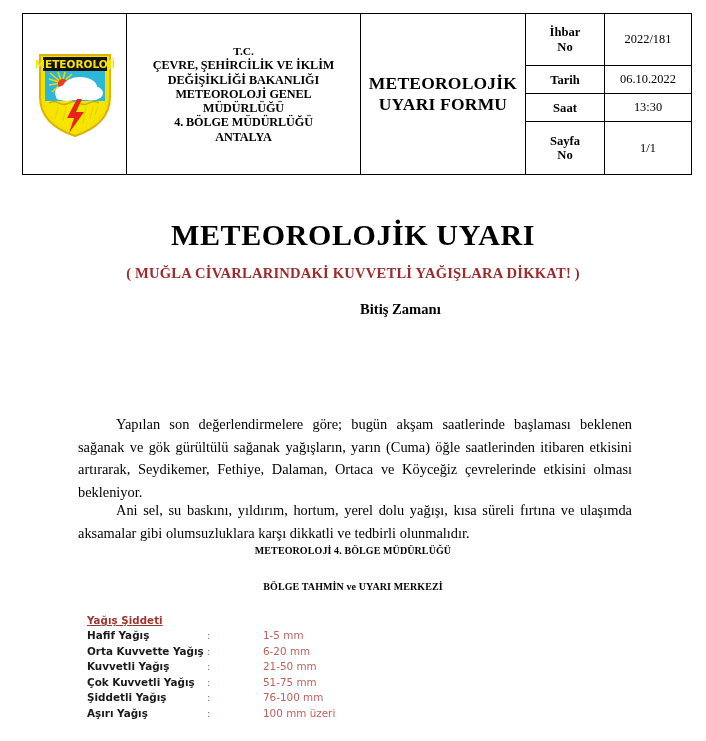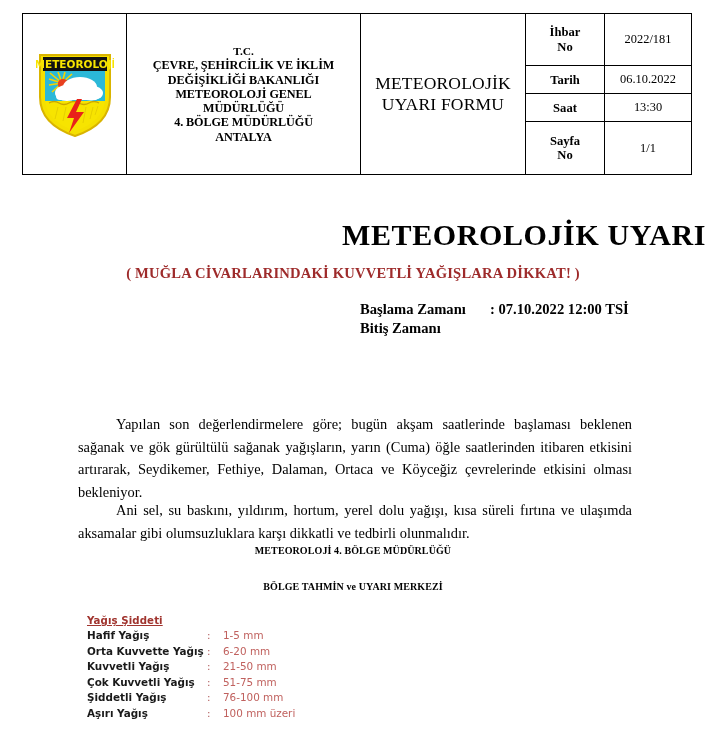--- a/index.html
+++ b/index.html
@@ -58,21 +58,21 @@
   .ministry {
     font-weight: bold;
     font-size: 12.2px;
     line-height: 14.2px;
     letter-spacing: -0.1px;
     padding: 4px 6px;
   }
   .ministry .tc { font-size: 11.4px; }
 
   .form-title {
-    font-weight: normal;
+    font-weight: bold;
     font-size: 17.5px;
     line-height: 21px;
     letter-spacing: 0.2px;
   }
 
   .hdr-label {
     font-weight: bold;
     font-size: 12.6px;
     line-height: 14.5px;
     text-align: left;
@@ -82,21 +82,21 @@
     font-size: 12.4px;
     text-align: center;
   }
 
   
   .doc-title {
     position: absolute;
     left: 0;
     top: 218px;
     width: 706px;
-    text-align: right;
+    text-align: center;
     font-size: 30px;
     font-weight: bold;
     letter-spacing: 0.6px;
   }
   .doc-subtitle {
     position: absolute;
     left: 0;
     top: 265px;
     width: 706px;
     text-align: center;
@@ -171,20 +171,21 @@
     color: #1a1a1a;
     white-space: nowrap;
   }
   .legend-colon {
     width: 16px;
     color: #b05a5a;
   }
   .legend-value {
     color: #c0615e;
     white-space: nowrap;
+    margin-left: 40px;
   }
 </style>
 </head>
 <body>
 
 <table class="header-table">
   <tbody>
       <tr>
     <td class="cell-logo" rowspan="4">
       <div class="logo-wrap">
@@ -278,24 +279,20 @@
     <td class="hdr-value">1/1</td>
   </tr>
 </tbody>
   </table>
 
 <div class="doc-title">METEOROLOJİK UYARI</div>
 <div class="doc-subtitle" style="color: rgb(158, 43, 43);">( MUĞLA CİVARLARINDAKİ KUVVETLİ YAĞIŞLARA DİKKAT! )</div>
 
 <div class="times">
   <div class="trow">
-    <span class="tlabel">Başlama Zamanı</span>
-    <span class="tvalue">: 07.10.2022 12:00 TSİ</span>
-  </div>
-  <div class="trow">
     <span class="tlabel">Bitiş  Zamanı</span>
   </div>
 </div>
 
 <div class="para" id="para1">Yapılan son değerlendirmelere göre; bugün akşam saatlerinde başlaması beklenen sağanak ve gök gürültülü sağanak yağışların, yarın (Cuma) öğle saatlerinden itibaren etkisini artırarak, Seydikemer, Fethiye, Dalaman, Ortaca ve Köyceğiz çevrelerinde etkisini olması bekleniyor.</div>
 <div class="para" id="para2">Ani sel, su baskını, yıldırım, hortum, yerel dolu yağışı, kısa süreli fırtına ve ulaşımda aksamalar gibi olumsuzluklara karşı dikkatli ve tedbirli olunmalıdır.</div>
 
 <div class="sign" id="sign1">METEOROLOJİ 4. BÖLGE MÜDÜRLÜĞÜ</div>
 <div class="sign" id="sign2">BÖLGE TAHMİN ve UYARI MERKEZİ</div>
 

